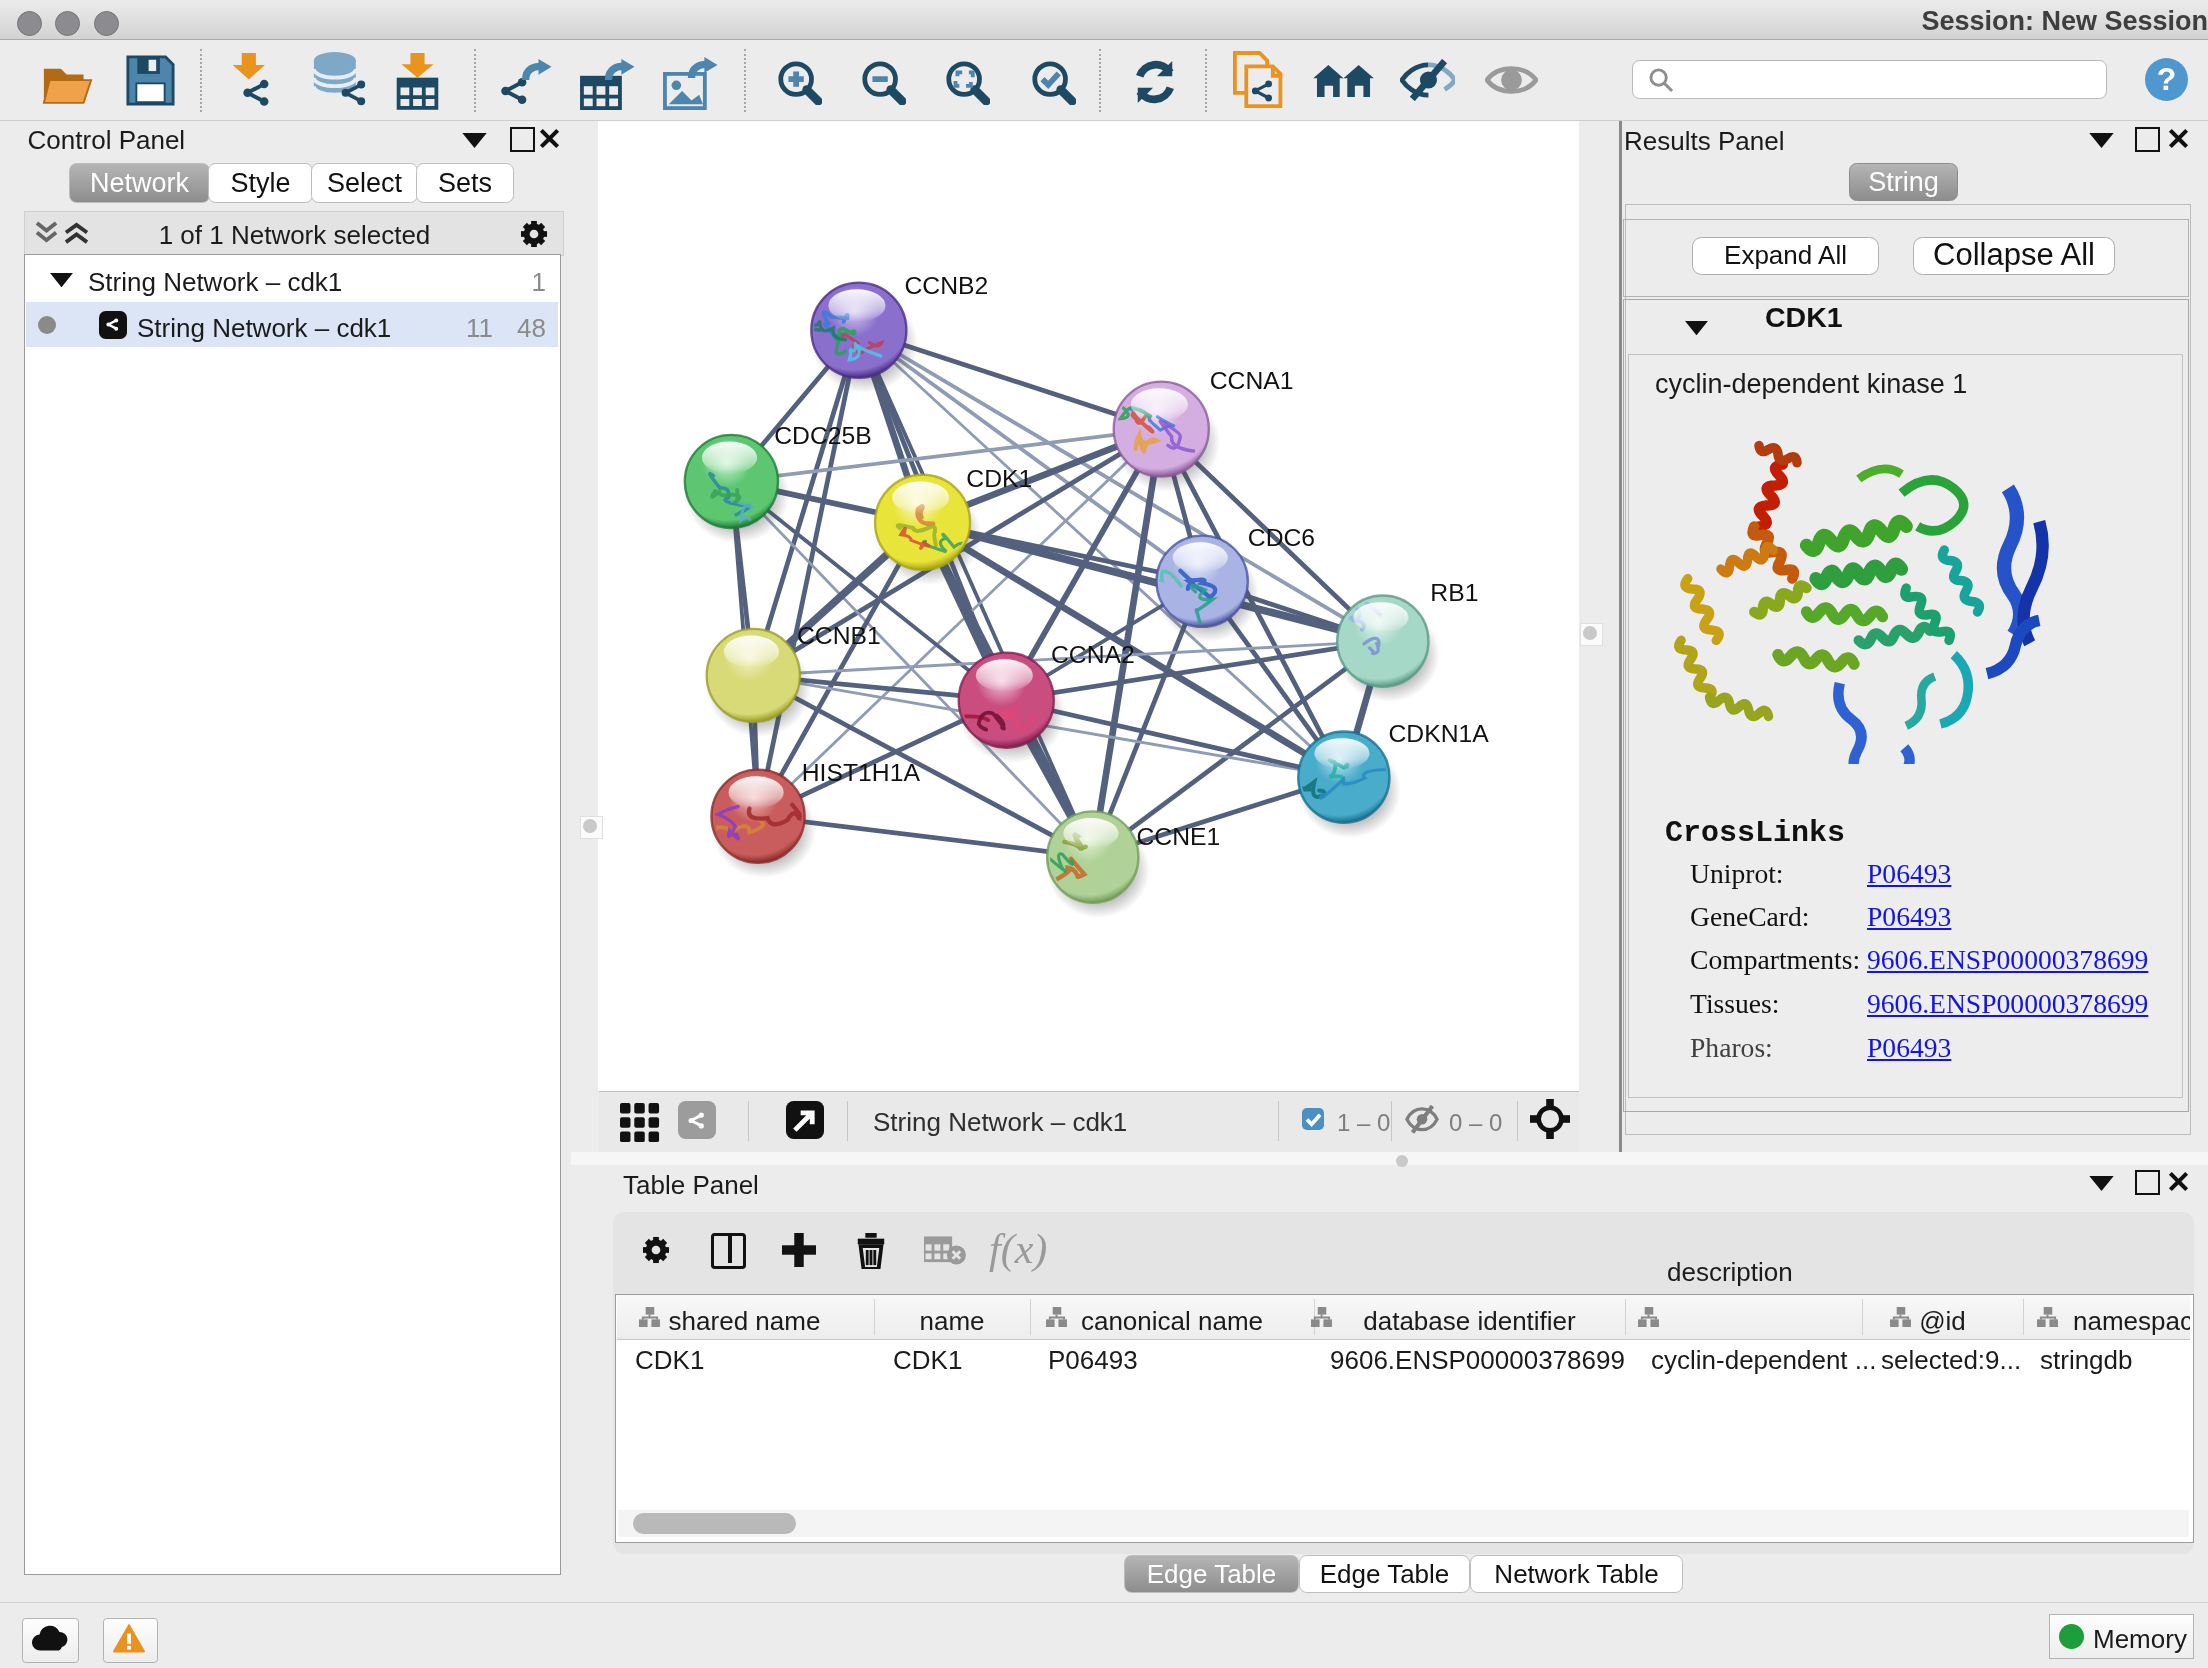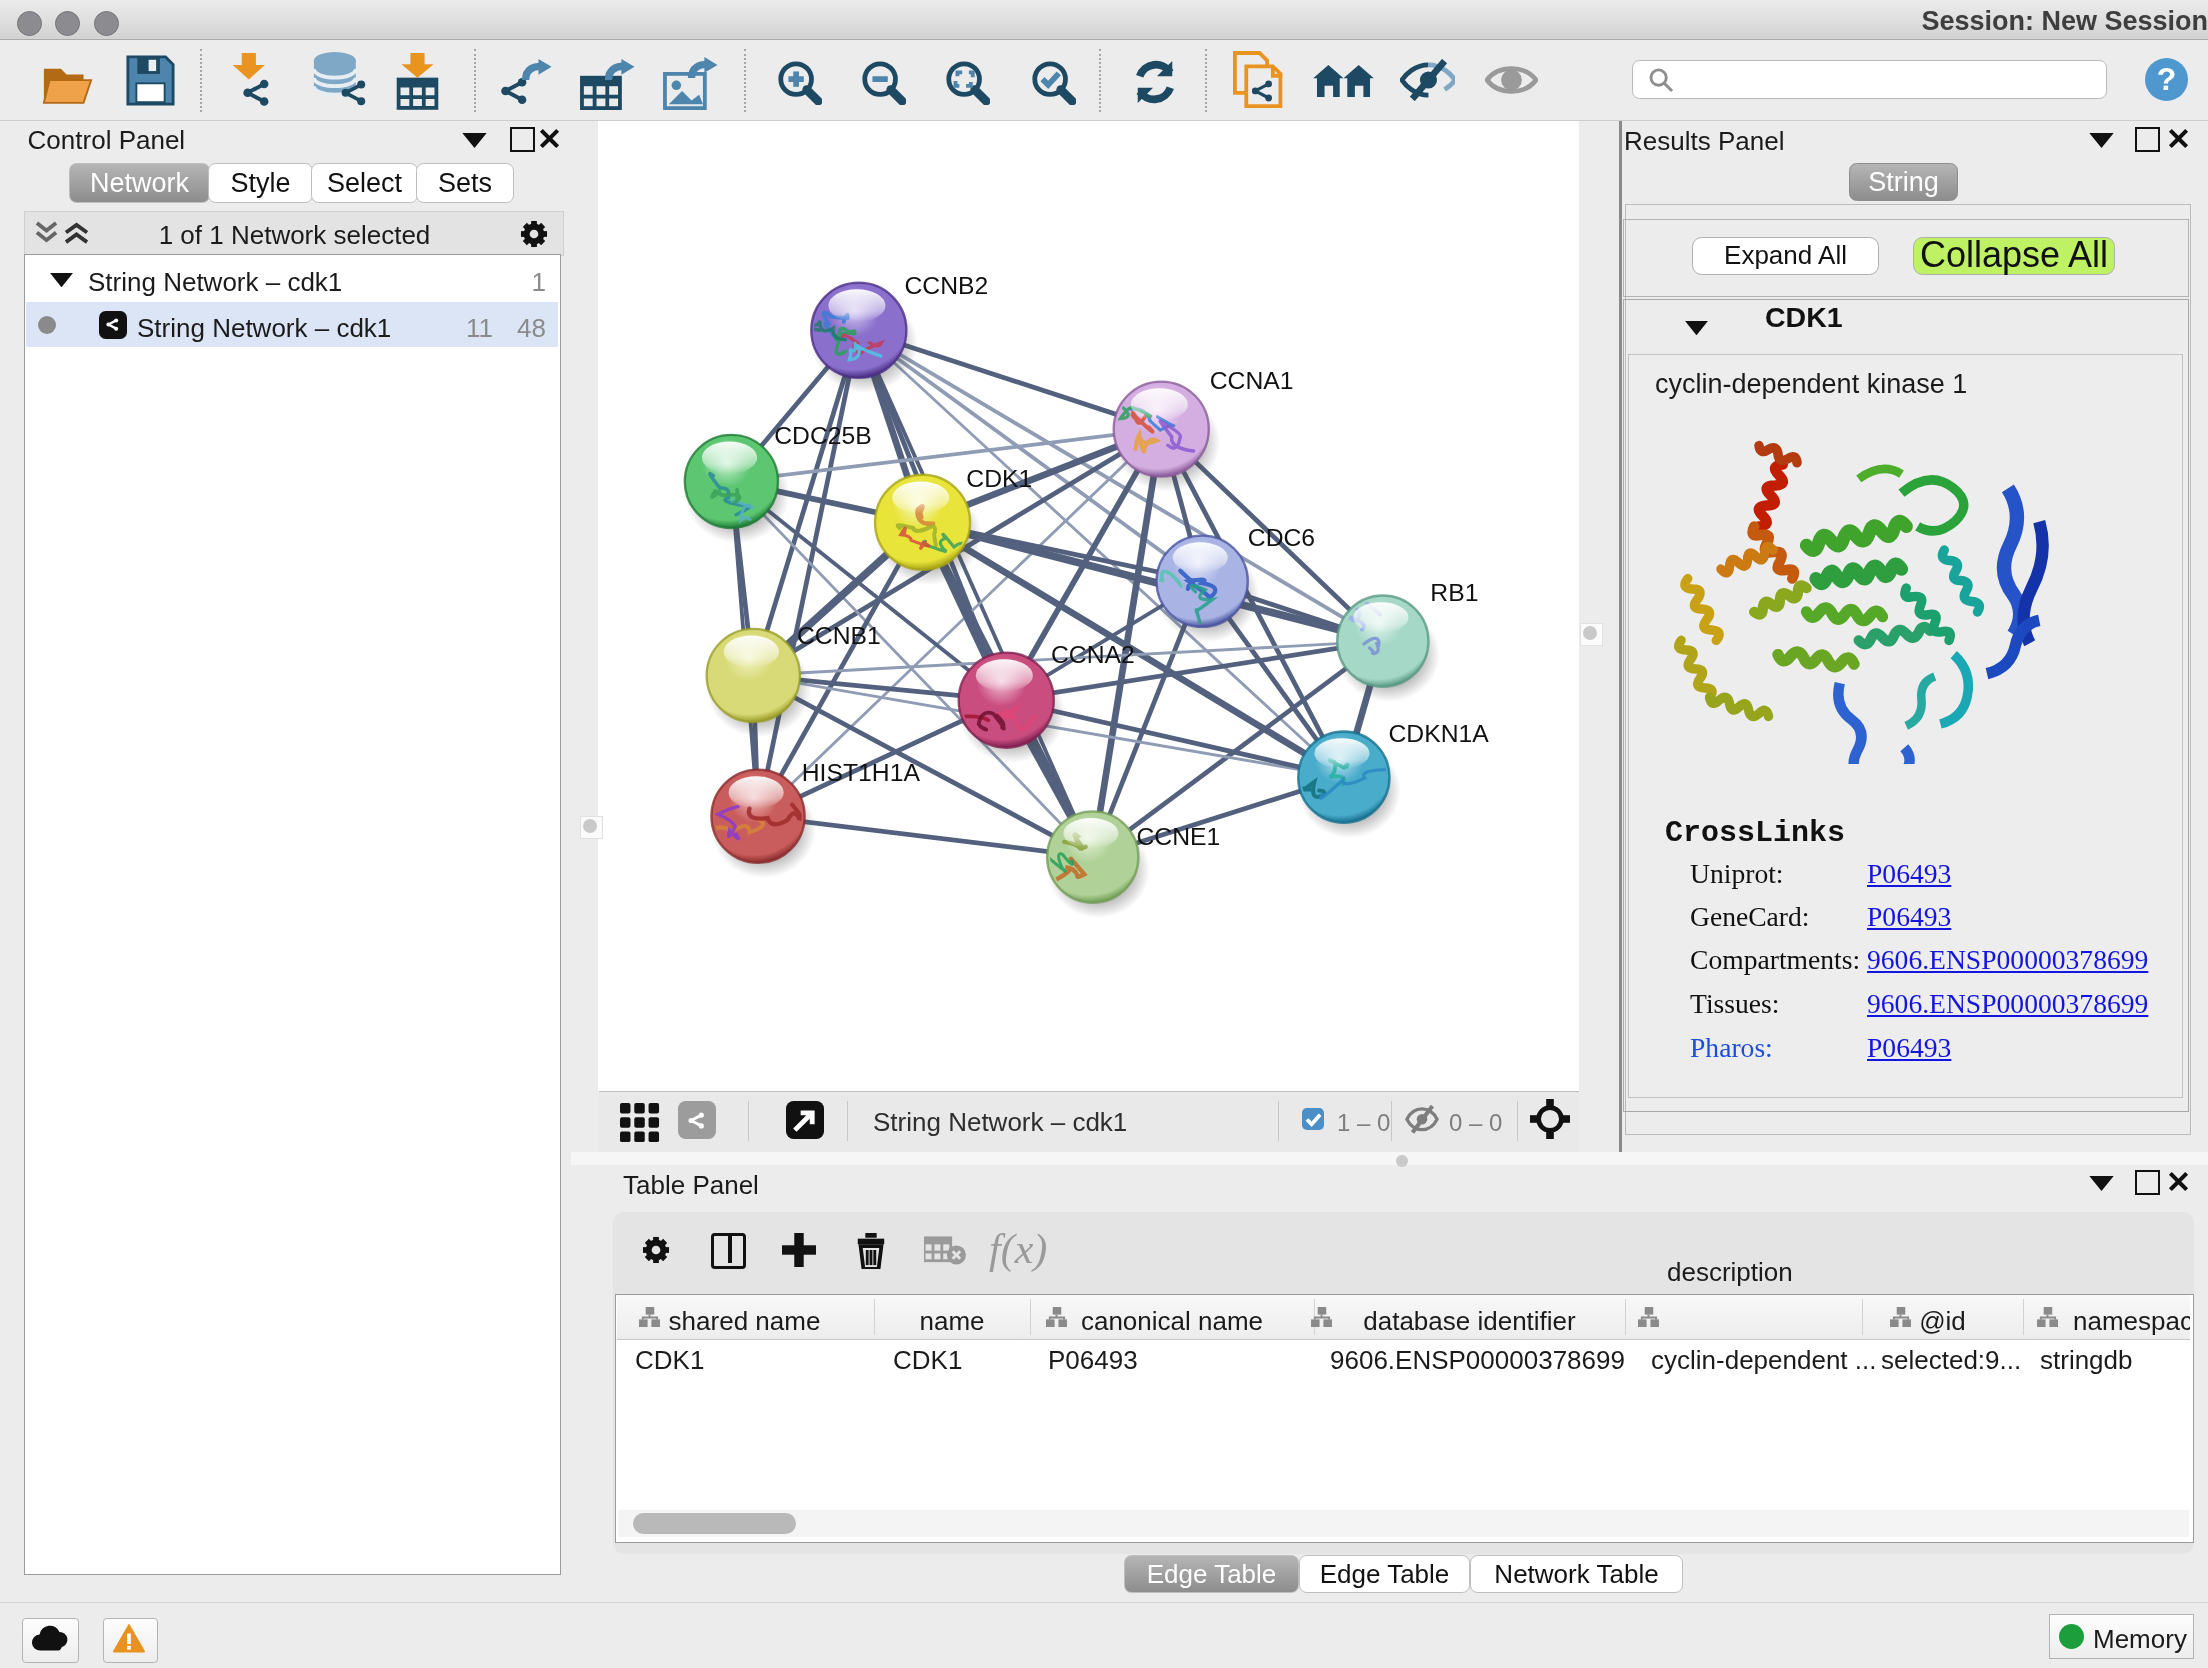--- a/index.html
+++ b/index.html
@@ -519,22 +519,22 @@
 <div class="abs" style="left:2135px;top:127px;width:21px;height:21px;border:2.9px solid #111;"></div>
 <svg class="abs" style="left:2167px;top:127px" width="23" height="23" viewBox="0 0 24 24">
     <path d="M2 5 L5 2 L12 9 L19 2 L22 5 L15 12 L22 19 L19 22 L12 15 L5 22 L2 19 L9 12 z" fill="#111"></path>
   </svg>
 <div class="abs grad-sel" style="left:1849px;top:163px;width:107px;height:36px;border-radius:7.6px;
  border:1px solid #8d8d8d;font-size:27px;text-align:center;line-height:36px;">String</div>
 <div class="abs" style="left:1625px;top:204px;width:564px;height:929px;border:1.9px solid #bcbcbc;"></div>
 <div class="abs" style="left:1623px;top:219px;width:564px;height:76px;border:1.9px solid #b3b3b3;"></div>
 <div class="abs" style="left:1692px;top:237px;width:185px;height:36px;background:#fff;border:1.9px solid #b0b0b0;
  border-radius:9.5px;font-size:26px;text-align:center;line-height:34px;color:#111;">Expand All</div>
-<div class="abs" style="left:1913px;top:237px;width:200px;height:36px;background:#bef264;border:1.9px solid #b0b0b0;
- border-radius:9.5px;font-size:36px;text-align:center;line-height:34px;color:#111;">Collapse All</div>
+<div class="abs" style="left:1913px;top:237px;width:200px;height:36px;background:#ffffff;border:1.9px solid #b0b0b0;
+ border-radius:9.5px;font-size:31px;text-align:center;line-height:34px;color:#111;">Collapse All</div>
 <div class="abs" style="left:1623px;top:299px;width:564px;height:811px;border:1.9px solid #a8a8a8;"></div>
 <svg class="abs" style="left:1685px;top:321px" width="23" height="14.3" viewBox="0 0 24 15">
     <path d="M0 0 h24 l-12 15 z" fill="#111"></path>
   </svg>
 <div class="abs" style="left:1765px;top:301px;font-size:28.5px;font-weight:bold;color:#111;">CDK1</div>
 <div class="abs" style="left:1628px;top:354px;width:553px;height:742px;background:#ededed;border:1px solid #c2c2c2;"></div>
 <div class="abs" style="left:1655px;top:369px;font-size:27px;color:#1b1b1b;">cyclin-dependent kinase 1</div>
 <svg class="abs" style="left:1664px;top:436px" width="399" height="328" viewBox="0 0 420 345">
     <path d="M125 30 Q111 31 121 41 Q131 51 117 52 Q102 52 112 62 Q123 73 108 73 Q94 74 104 84 Q114 94 100 95" fill="none" stroke="#c11e05" stroke-width="11" stroke-linecap="round"></path>
     <path d="M100 10 Q101 20 110 14 Q119 9 120 19 Q121 29 130 24 Q139 18 140 28" fill="none" stroke="#b33b10" stroke-width="10" stroke-linecap="round"></path>
@@ -562,21 +562,21 @@
   </svg>
 <div class="abs" style="left:1665px;top:816px;font-family:Liberation Mono, monospace;font-size:30px;font-weight:bold;color:#111;">CrossLinks</div>
 <div class="abs" style="left:1690px;top:858px;font-family:Liberation Serif,serif;font-size:27.6px;color:#111;">Uniprot:</div>
 <div class="abs" style="left:1867px;top:858px;font-family:Liberation Serif,serif;font-size:27.6px;color:#1515e0;text-decoration:underline;">P06493</div>
 <div class="abs" style="left:1690px;top:901px;font-family:Liberation Serif,serif;font-size:27.6px;color:#111;">GeneCard:</div>
 <div class="abs" style="left:1867px;top:901px;font-family:Liberation Serif,serif;font-size:27.6px;color:#1515e0;text-decoration:underline;">P06493</div>
 <div class="abs" style="left:1690px;top:944px;font-family:Liberation Serif,serif;font-size:27.6px;color:#111;">Compartments:</div>
 <div class="abs" style="left:1867px;top:944px;font-family:Liberation Serif,serif;font-size:27.6px;color:#1515e0;text-decoration:underline;">9606.ENSP00000378699</div>
 <div class="abs" style="left:1690px;top:988px;font-family:Liberation Serif,serif;font-size:27.6px;color:#111;">Tissues:</div>
 <div class="abs" style="left:1867px;top:988px;font-family:Liberation Serif,serif;font-size:27.6px;color:#1515e0;text-decoration:underline;">9606.ENSP00000378699</div>
-<div class="abs" style="left:1690px;top:1032px;font-family:Liberation Serif,serif;font-size:27.6px;color:#1d4ed8;">Pharos:</div>
+<div class="abs" style="left:1690px;top:1032px;font-family:Liberation Serif,serif;font-size:27.6px;color:#404040;">Pharos:</div>
 <div class="abs" style="left:1867px;top:1032px;font-family:Liberation Serif,serif;font-size:27.6px;color:#1515e0;text-decoration:underline;">P06493</div>
 <div class="abs tt" style="left:623px;top:1170px;">Table Panel</div>
 <svg class="abs" style="left:2089px;top:1176px" width="25" height="15" viewBox="0 0 26 16">
     <path d="M0 0 h26 l-13 16 z" fill="#111"></path>
   </svg>
 <div class="abs" style="left:2135px;top:1170px;width:21px;height:21px;border:2.9px solid #111;"></div>
 <svg class="abs" style="left:2167px;top:1170px" width="23" height="23" viewBox="0 0 24 24">
     <path d="M2 5 L5 2 L12 9 L19 2 L22 5 L15 12 L22 19 L19 22 L12 15 L5 22 L2 19 L9 12 z" fill="#111"></path>
   </svg>
 <div class="abs" style="left:613px;top:1212px;width:1581px;height:342px;background:#e4e4e4;border-radius:11.4px;"></div>

